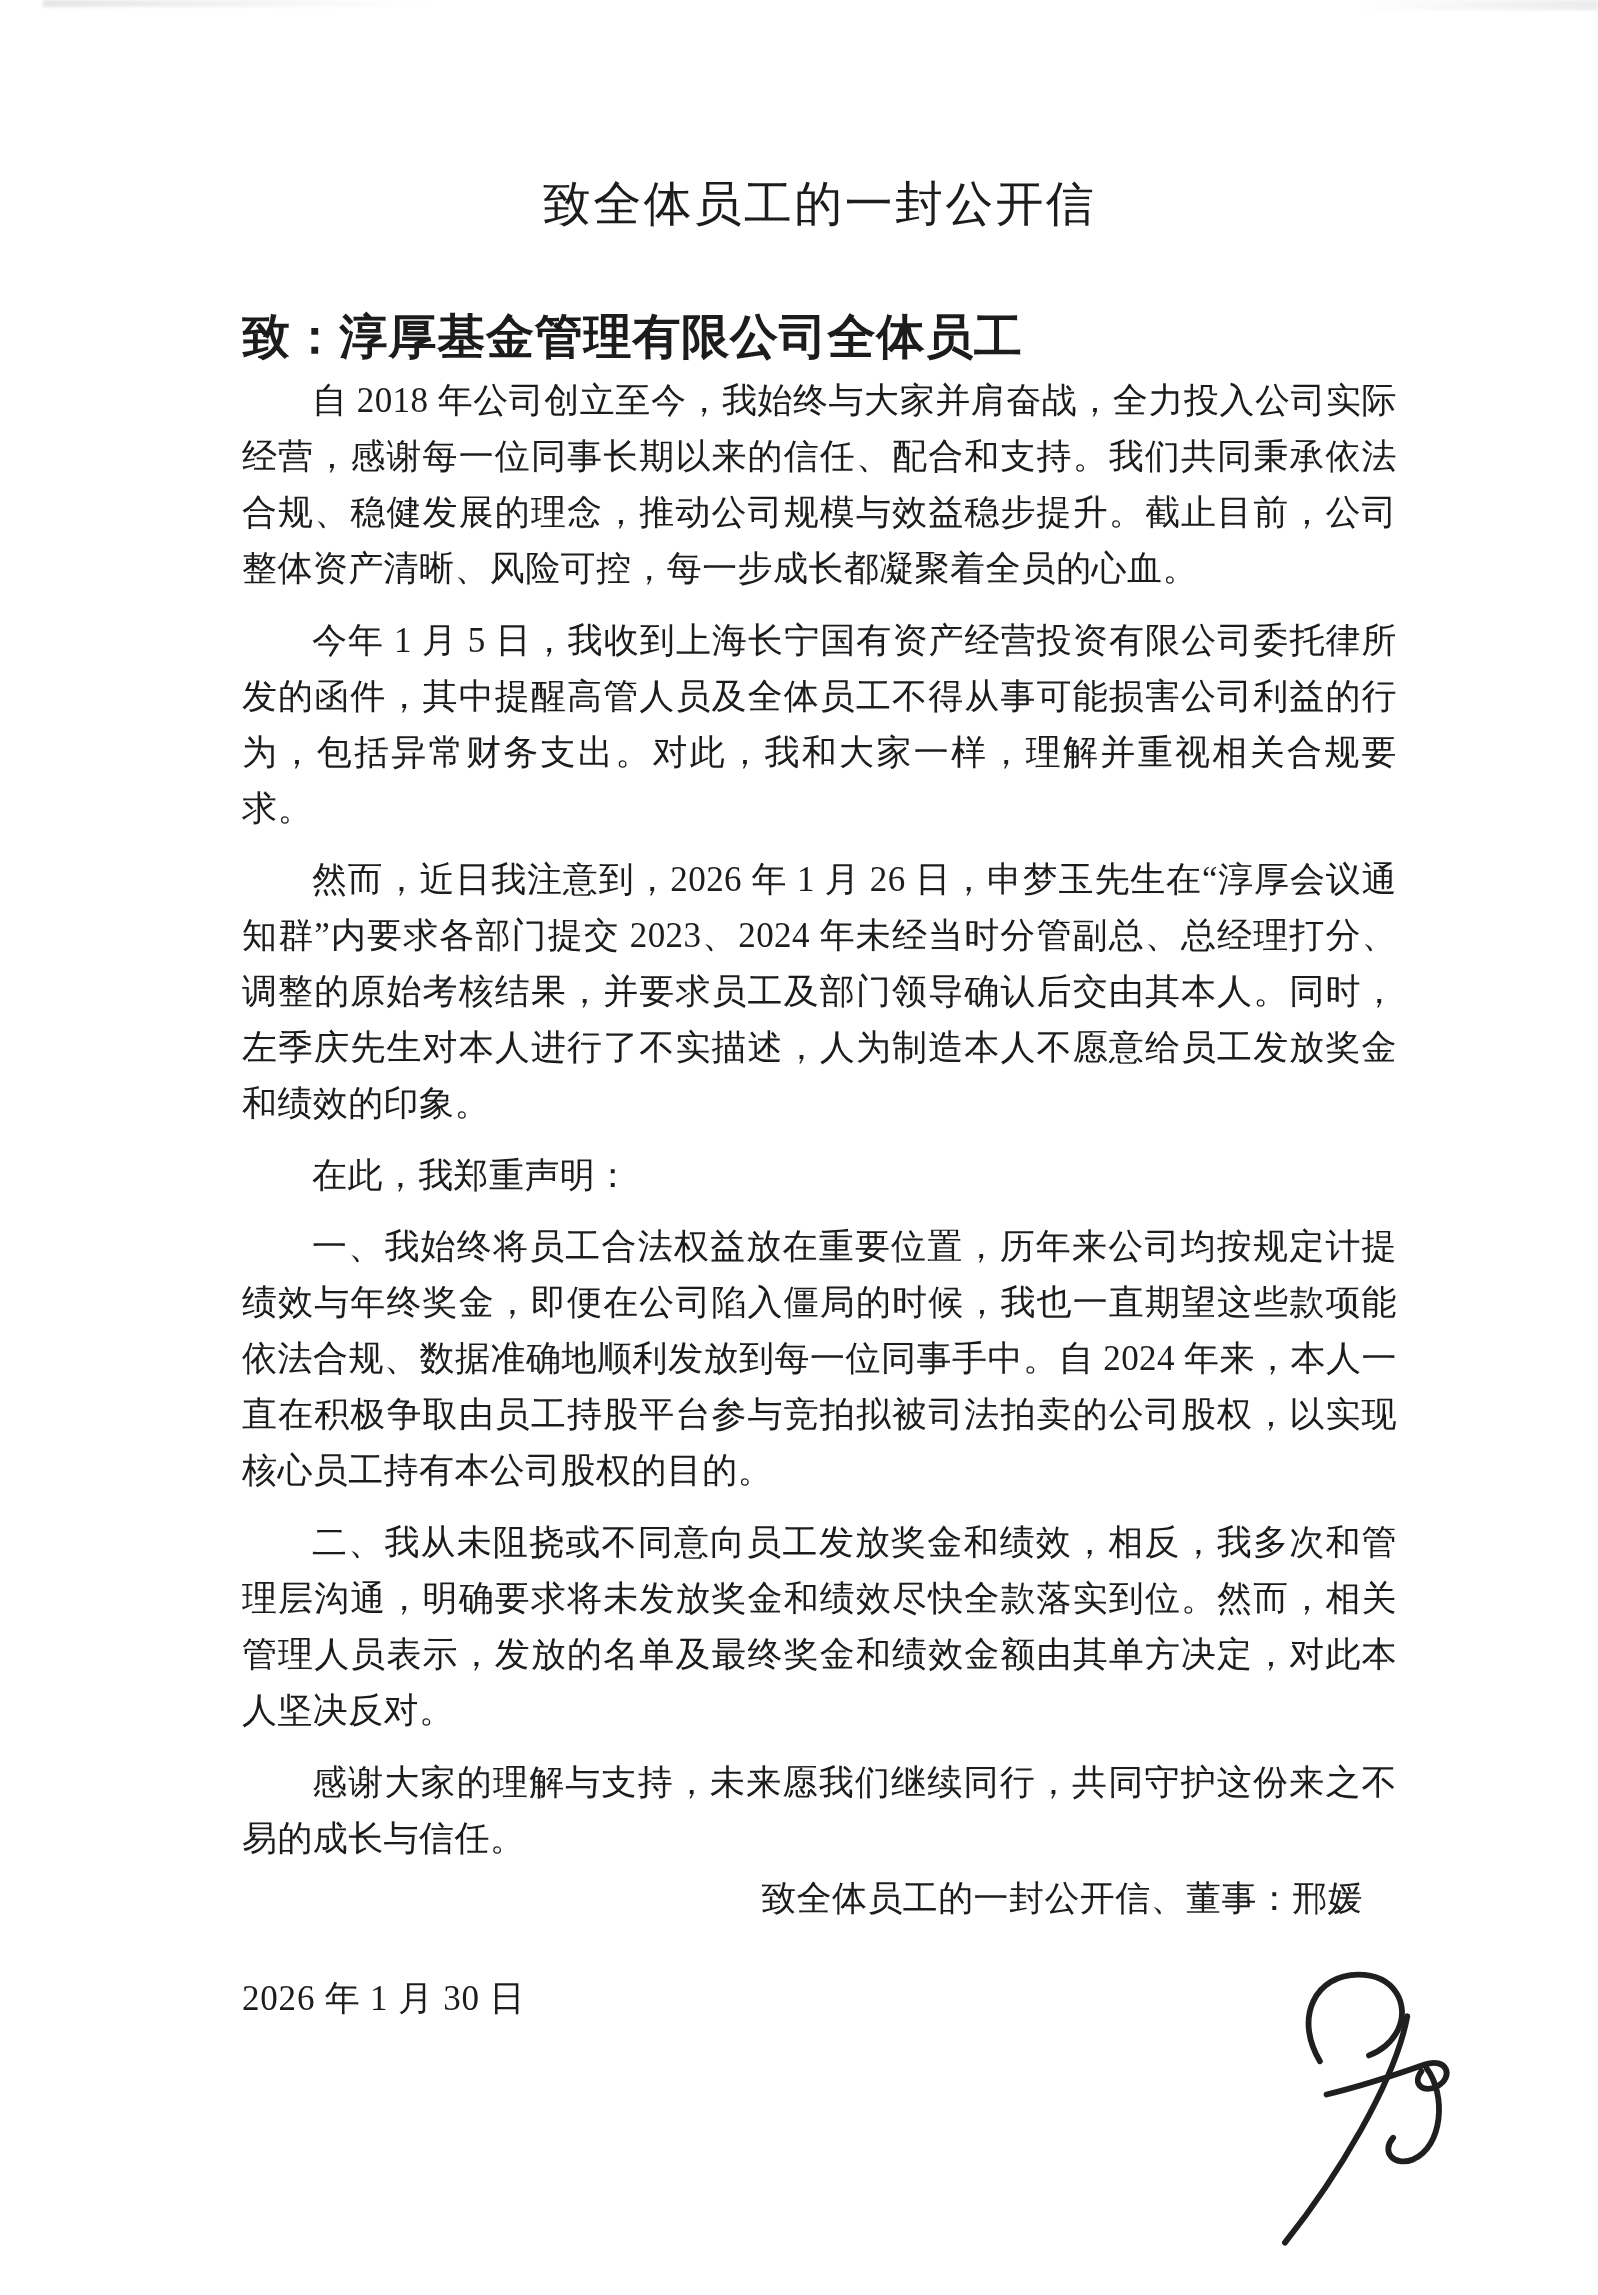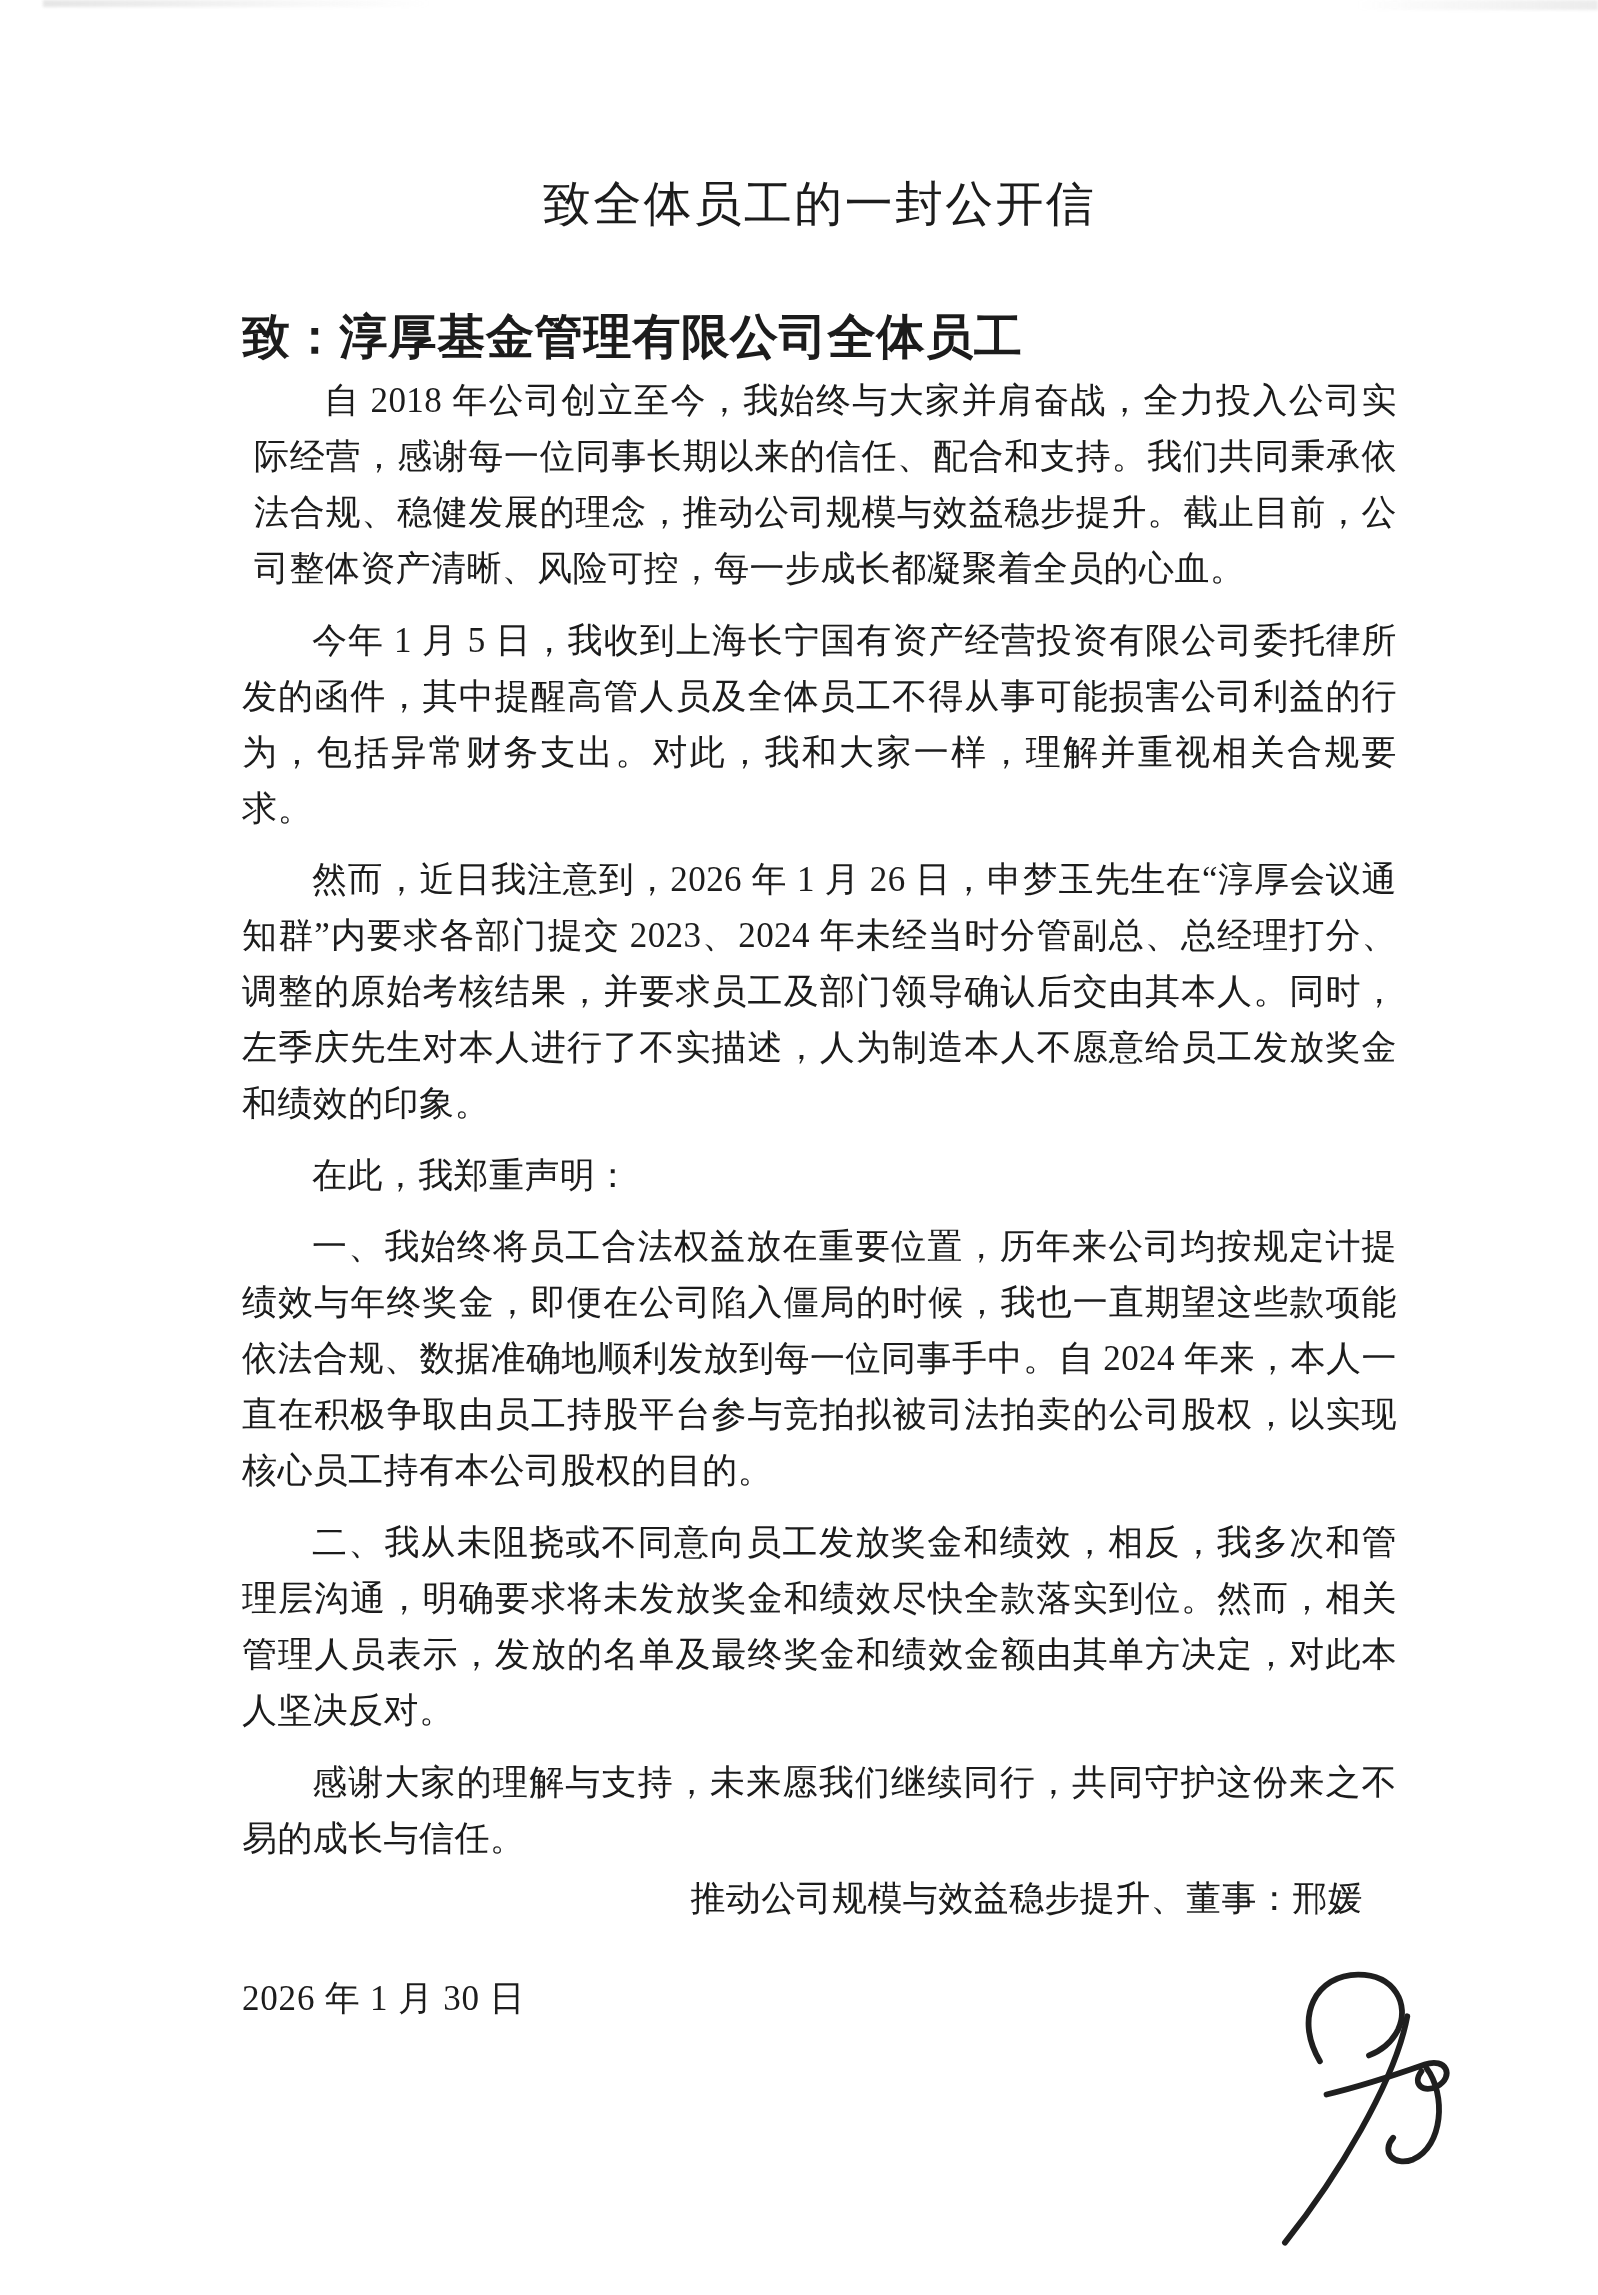--- a/index.html
+++ b/index.html
@@ -32,21 +32,21 @@
     font-size:48px; line-height:39px;
     font-weight:bold; letter-spacing:0.8px;
   }
   p.body {
     margin:15.6px 0 0 0;
     font-size:35px; line-height:56px;
     letter-spacing:0.4px;
     text-align:justify;
     text-indent:2em;
   }
-  p.body.first { margin-top:17px;margin-left:12px; }
+  p.body.first { margin-top:17px; }
 
   .sig-name {
     margin-top:4.7px;
     font-size:35px; line-height:56px;
     text-align:right; padding-right:34px;
     letter-spacing:0.4px;
   }
   .date-line {
     margin-top:44px;
     font-size:35px; line-height:56px;
@@ -76,21 +76,21 @@
     <div class="salutation">致：淳厚基金管理有限公司全体员工</div>
 
     <p class="body first">自 2018 年公司创立至今，我始终与大家并肩奋战，全力投入公司实际经营，感谢每一位同事长期以来的信任、配合和支持。我们共同秉承依法合规、稳健发展的理念，推动公司规模与效益稳步提升。截止目前，公司整体资产清晰、风险可控，每一步成长都凝聚着全员的心血。</p>
     <p class="body">今年 1 月 5 日，我收到上海长宁国有资产经营投资有限公司委托律所发的函件，其中提醒高管人员及全体员工不得从事可能损害公司利益的行为，包括异常财务支出。对此，我和大家一样，理解并重视相关合规要求。</p>
     <p class="body">然而，近日我注意到，2026 年 1 月 26 日，申梦玉先生在“淳厚会议通知群”内要求各部门提交 2023、2024 年未经当时分管副总、总经理打分、调整的原始考核结果，并要求员工及部门领导确认后交由其本人。同时，左季庆先生对本人进行了不实描述，人为制造本人不愿意给员工发放奖金和绩效的印象。</p>
     <p class="body">在此，我郑重声明：</p>
     <p class="body">一、我始终将员工合法权益放在重要位置，历年来公司均按规定计提绩效与年终奖金，即便在公司陷入僵局的时候，我也一直期望这些款项能依法合规、数据准确地顺利发放到每一位同事手中。自 2024 年来，本人一直在积极争取由员工持股平台参与竞拍拟被司法拍卖的公司股权，以实现核心员工持有本公司股权的目的。</p>
     <p class="body">二、我从未阻挠或不同意向员工发放奖金和绩效，相反，我多次和管理层沟通，明确要求将未发放奖金和绩效尽快全款落实到位。然而，相关管理人员表示，发放的名单及最终奖金和绩效金额由其单方决定，对此本人坚决反对。</p>
     <p class="body">感谢大家的理解与支持，未来愿我们继续同行，共同守护这份来之不易的成长与信任。</p>
 
-    <div class="sig-name">推动公司规模与效益稳步提升、董事：邢媛</div>
+    <div class="sig-name">致全体员工的一封公开信、董事：邢媛</div>
     <div class="date-line">2026 年 1 月 30 日</div>
   </div>
 
   <svg class="signature-svg" viewBox="0 0 240 340" aria-hidden="true">
     <path d="M58,112 C26,58 54,8 104,8 C148,8 166,44 152,74 C144,90 130,100 117,105"></path>
     <path d="M163,58 C148,138 78,252 16,330"></path>
     <path d="M66,152 C108,142 150,128 184,116 C210,107 220,130 199,142 C183,151 168,140 180,124"></path>
     <path d="M186,120 C210,152 206,214 170,230 C147,239 131,221 146,204"></path>
   </svg>
 

